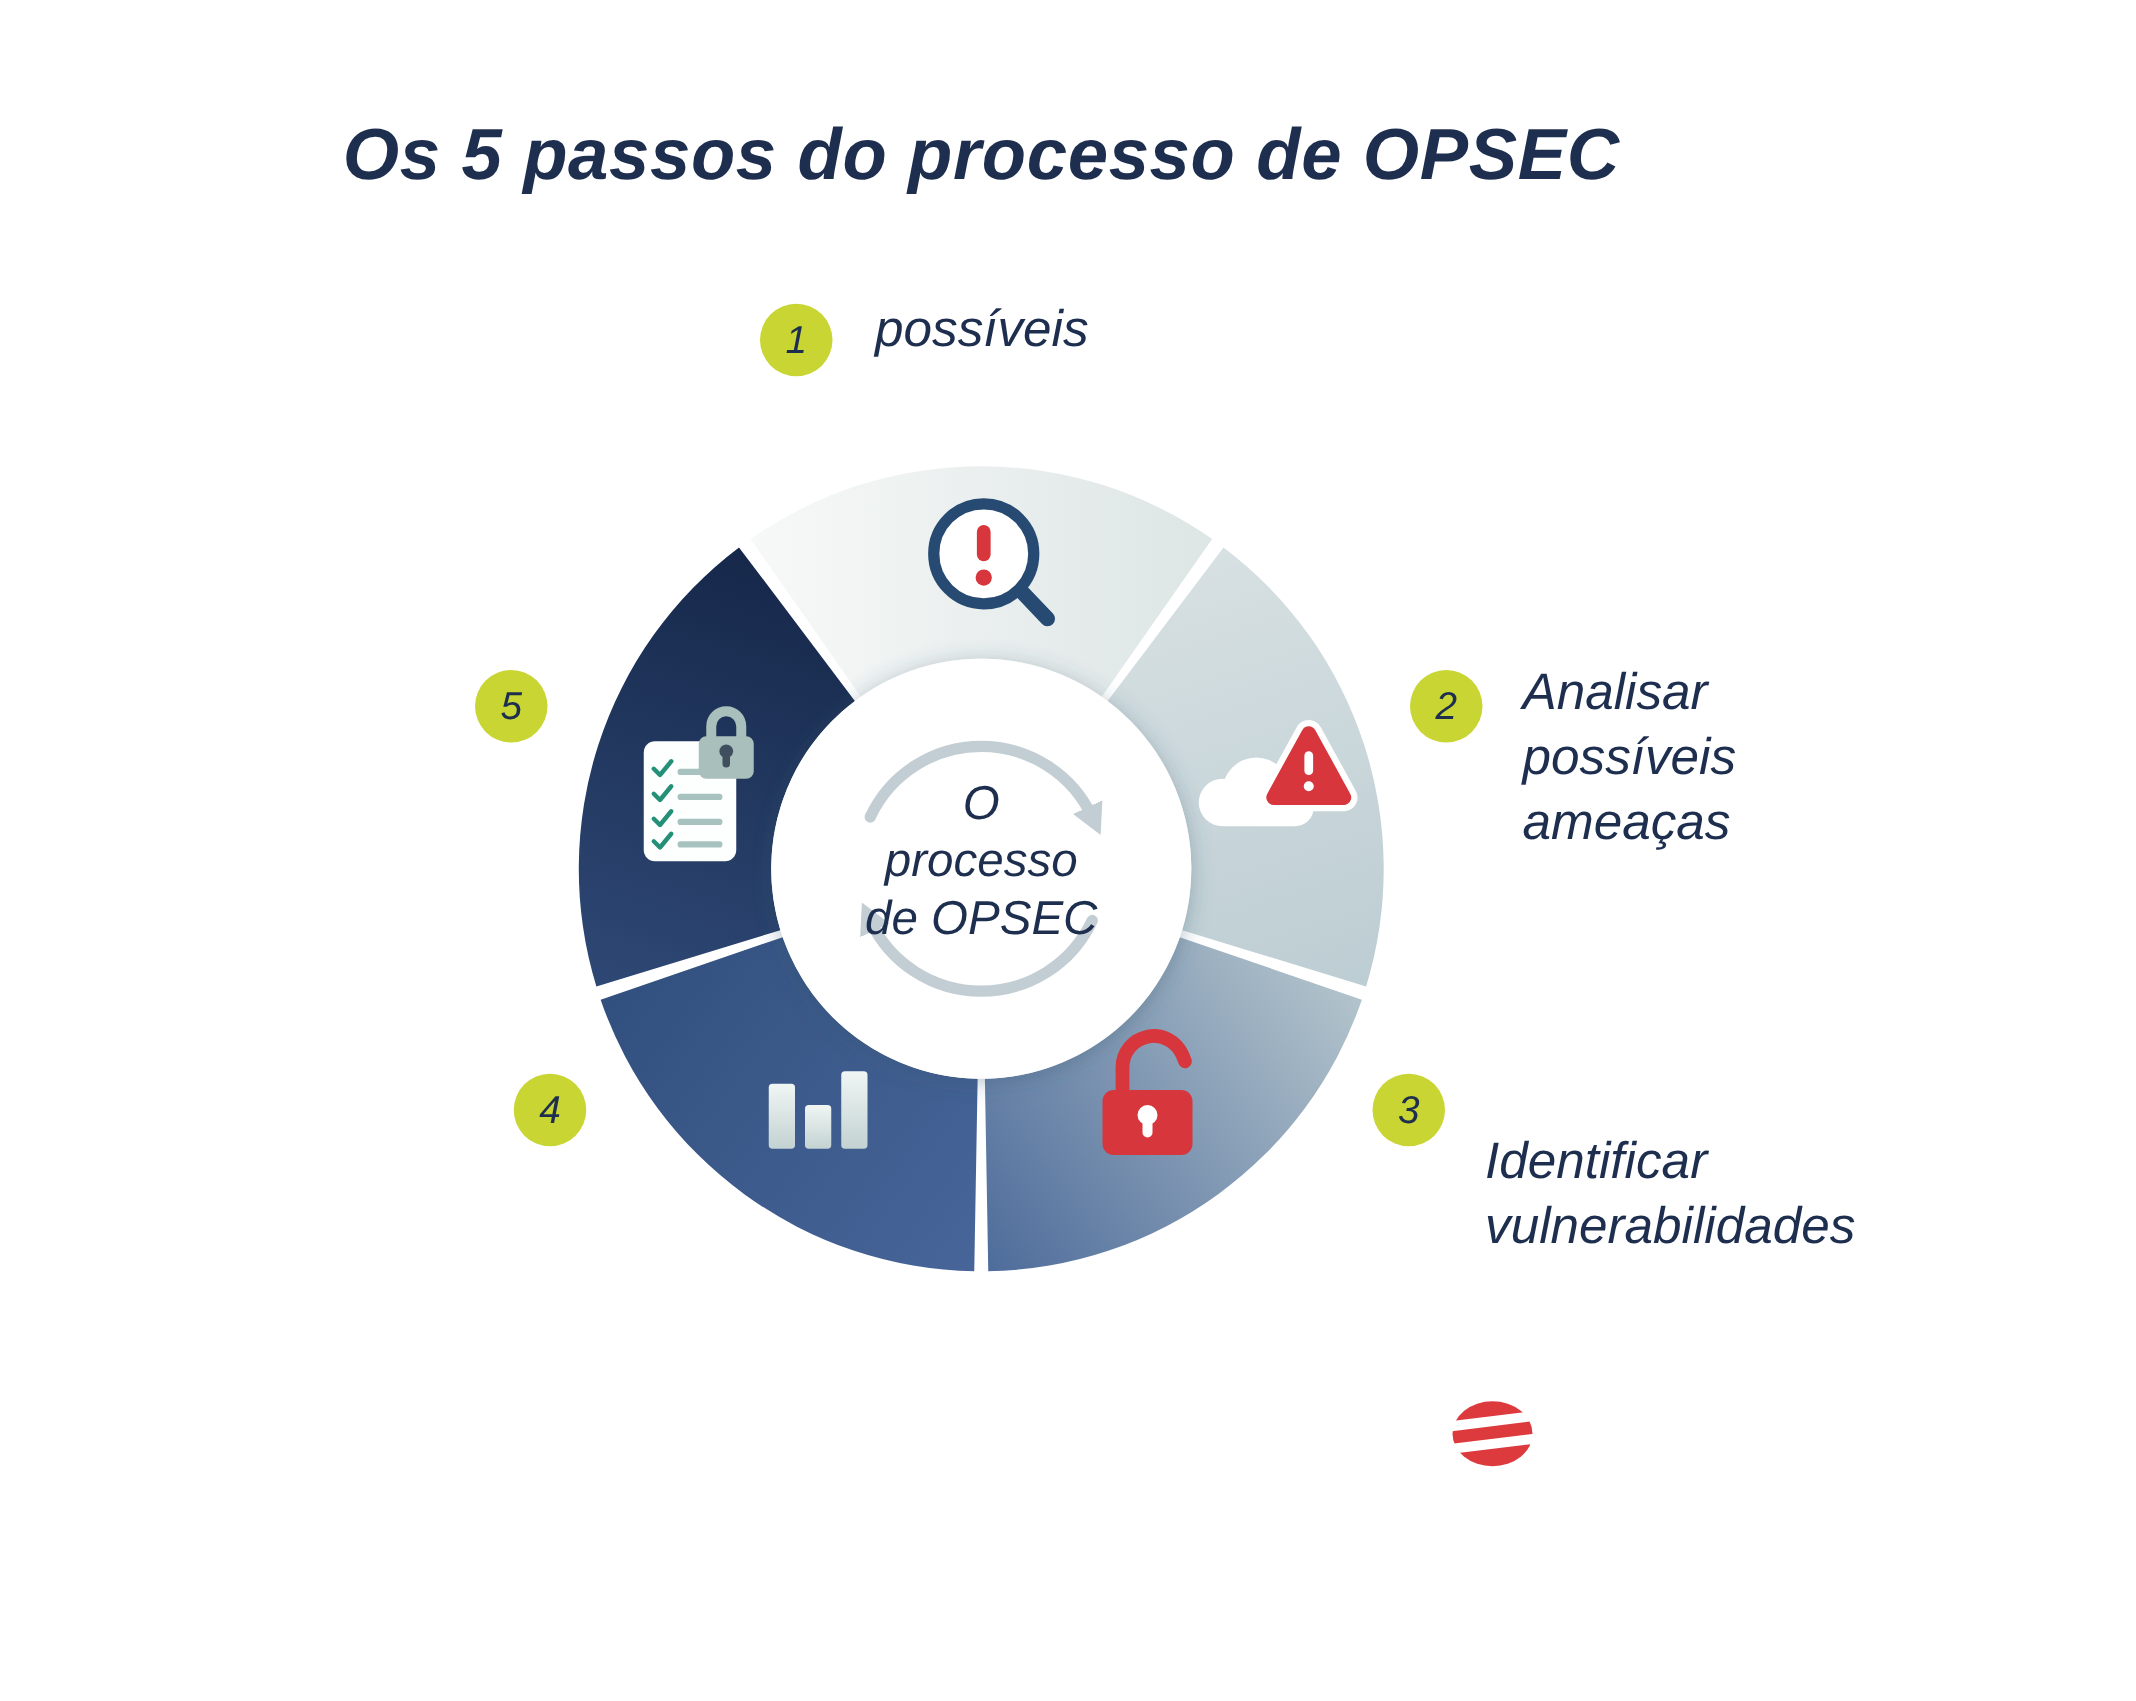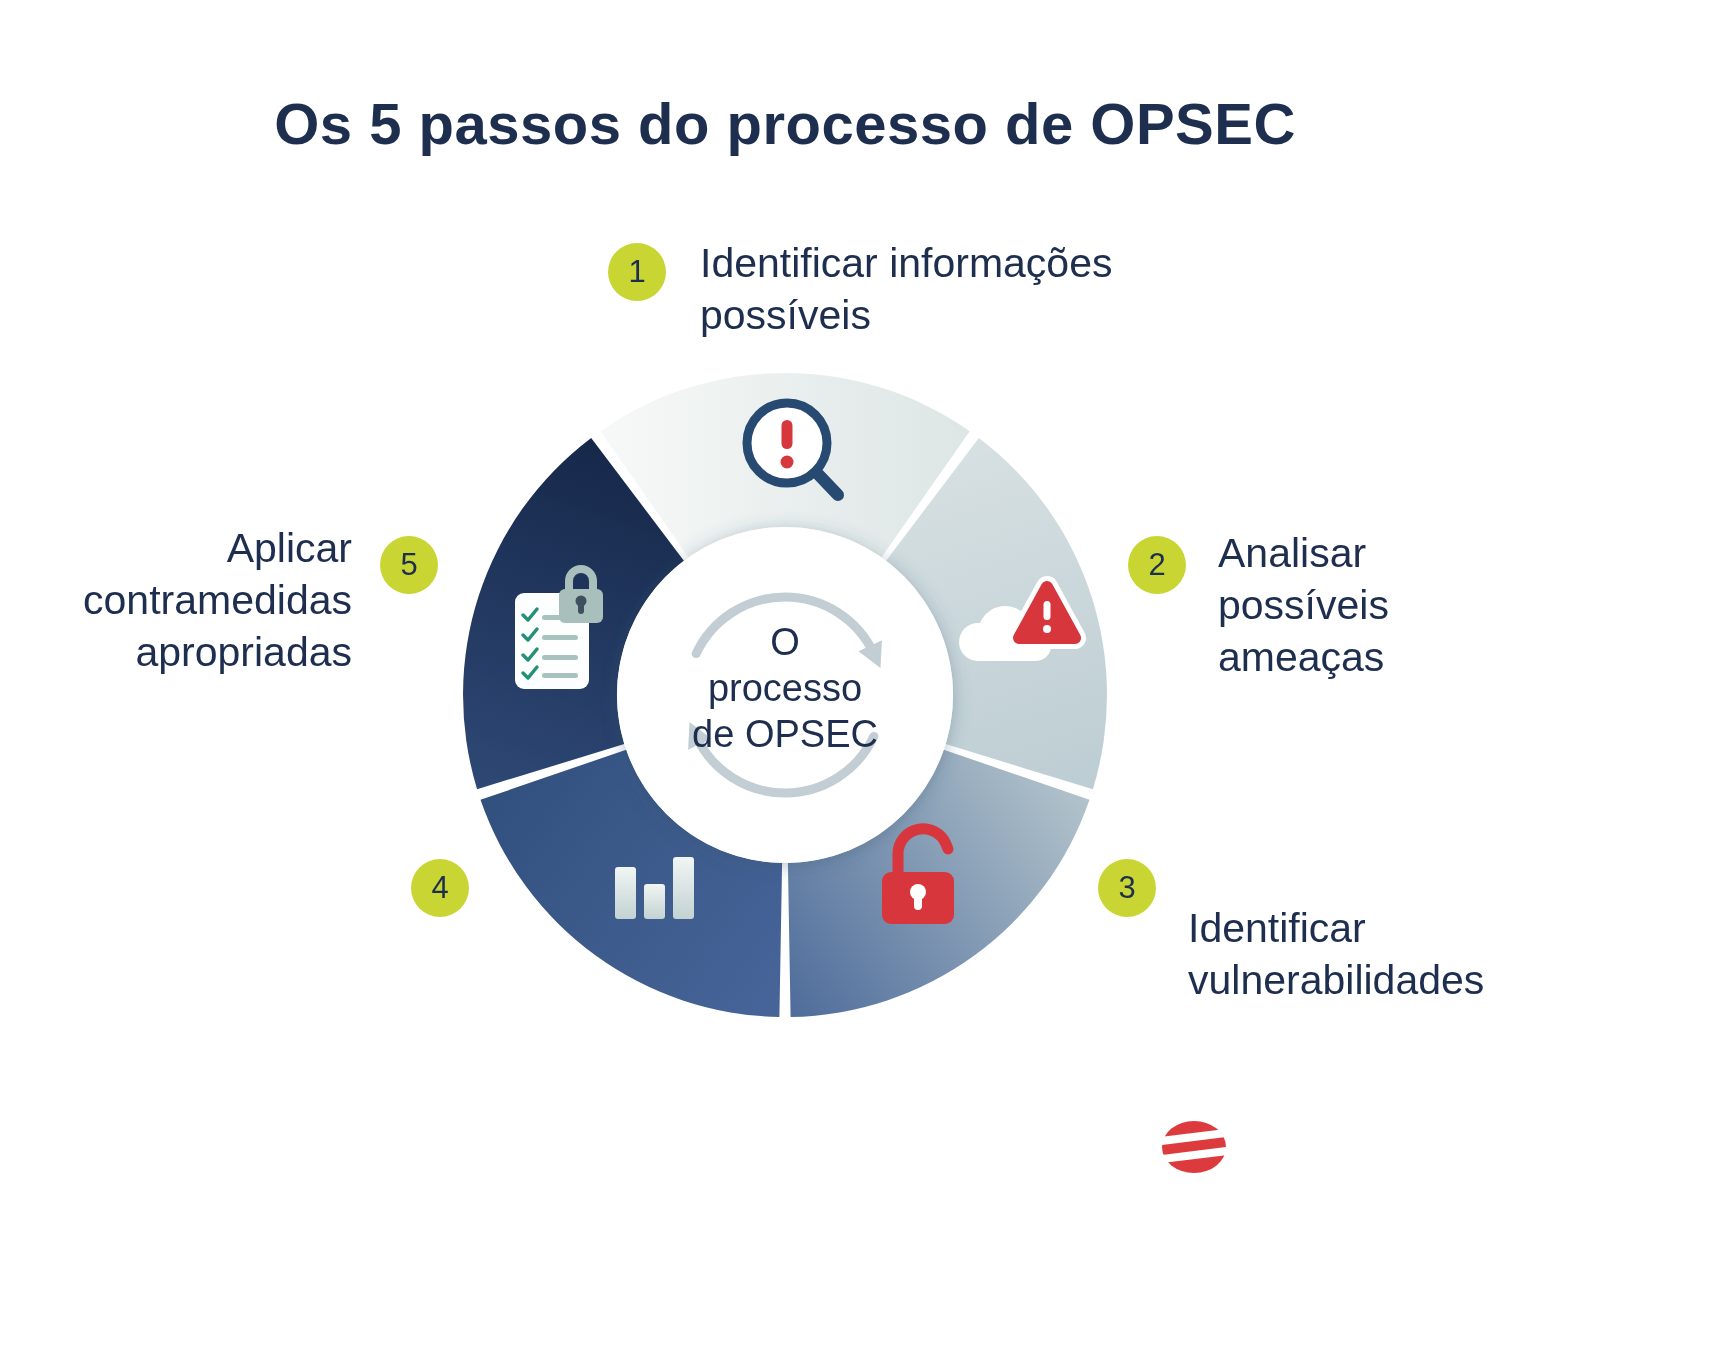--- a/index.html
+++ b/index.html
@@ -9,21 +9,21 @@
     --alert-red:#d6363c;
     --logo-red:#dd3a3e;
     --arrow-gray:#c2ced3;
     --icon-navy:#274a72;
     --check-teal:#259078;
     --line-teal:#a8c3bf;
     --lock-sage:#a9bfbb;
   }
   *{margin:0;padding:0;box-sizing:border-box;}
   body{background:#fff;font-family:"Liberation Sans","DejaVu Sans",sans-serif;}
-  .canvas{position:relative;width:1709px;height:1350px;background:var(--background);overflow:hidden;}
+  .canvas{position:relative;width:1709px;height:1350px;background:var(--background);overflow:hidden;font-style:italic;}
   .title{position:absolute;left:0;top:90px;width:1570px;text-align:center;
          font-size:58px;font-weight:600;color:var(--text);letter-spacing:.5px;}
   .donut-svg{position:absolute;left:425px;top:335px;}
   .badge{position:absolute;width:58px;height:58px;border-radius:50%;background:var(--badge);
          color:var(--text);display:flex;align-items:center;justify-content:center;
          font-size:31px;font-weight:400;}
   .label{position:absolute;font-size:41px;line-height:1.27;color:var(--text);white-space:nowrap;}
   .label.right{text-align:right;}
   .center-text{font-family:"Liberation Sans","DejaVu Sans",sans-serif;font-size:38px;
                fill:var(--text);text-anchor:middle;}
@@ -156,36 +156,30 @@
     <span>3</span>
   </div>
   <div class="badge" style="left:411px;top:859px">
     <span>4</span>
   </div>
   <div class="badge" style="left:380px;top:536px">
     <span>5</span>
   </div>
 
   <div class="label" style="left:700px;top:237px">
-    <div>Identificar informações</div>
     <div>possíveis</div>
   </div>
   <div class="label" style="left:1218px;top:527px">
     <div>Analisar</div>
     <div>possíveis</div>
     <div>ameaças</div>
   </div>
   <div class="label" style="left:1188px;top:902px">
     <div>Identificar</div>
     <div>vulnerabilidades</div>
-  </div>
-  <div class="label right" style="right:1357px;top:522px">
-    <div>Aplicar</div>
-    <div>contramedidas</div>
-    <div>apropriadas</div>
   </div>
 
   <div class="logo">
     <svg width="70" height="58" viewBox="0 0 70 58">
       <ellipse cx="34" cy="29" rx="32" ry="26" class="fill-logo-red"></ellipse>
       <rect x="-6" y="15" width="82" height="8" fill="#ffffff" transform="rotate(-7 34 29)"></rect>
       <rect x="-6" y="33" width="82" height="8" fill="#ffffff" transform="rotate(-7 34 29)"></rect>
     </svg>
   </div>
 

